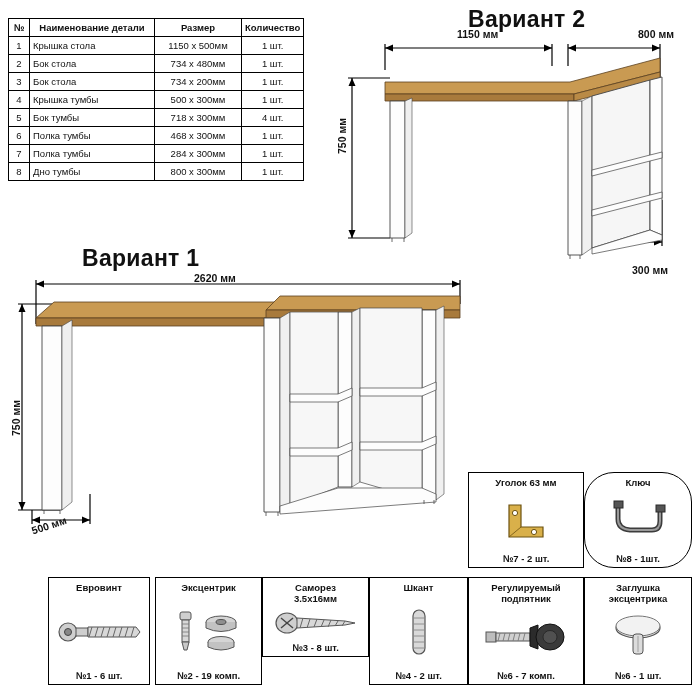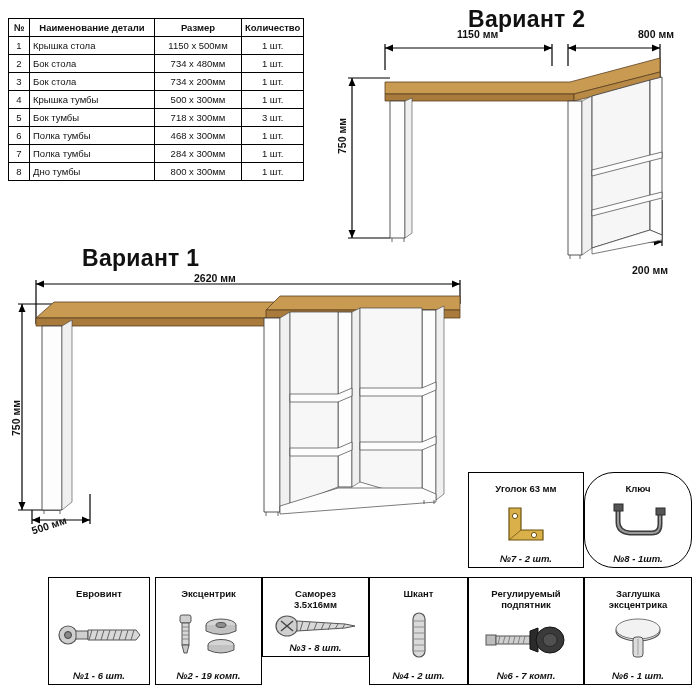--- a/index.html
+++ b/index.html
@@ -38,25 +38,25 @@
   
   .dimlabel{font-size:10.5px;font-weight:bold;white-space:nowrap;}
   .dimlabel.vert{writing-mode:vertical-rl;transform:rotate(180deg);}
 
   
   .hw-cell{
     border:1px solid #000;
     box-sizing:border-box;
     display:flex;flex-direction:column;
     align-items:center;justify-content:space-between;
-    padding:10px 2px 3px;
+    padding:4px 2px 3px;
     background:#fff;
   }
   .hw-title{font-size:9.5px;font-weight:bold;text-align:center;line-height:11px;}
-  .hw-code{font-size:9.5px;font-weight:bold;text-align:right;font-style:italic;}
+  .hw-code{font-size:9.5px;font-weight:bold;text-align:right;}
   .hw-art{flex:1;display:flex;align-items:center;justify-content:center;width:100%;}
 
   svg{display:block;}
 </style>
 </head>
 <body>
 
 <table class="abs" id="parts-table">
   <thead>
     <tr>
@@ -88,21 +88,21 @@
     <tr>
       <td class="n">4</td>
       <td class="name">Крышка тумбы</td>
       <td class="size">500 х 300мм</td>
       <td class="qty">1 шт.</td>
     </tr>
     <tr>
       <td class="n">5</td>
       <td class="name">Бок тумбы</td>
       <td class="size">718 х 300мм</td>
-      <td class="qty">3 шт.</td>
+      <td class="qty">4 шт.</td>
     </tr>
     <tr>
       <td class="n">6</td>
       <td class="name">Полка тумбы</td>
       <td class="size">468 х 300мм</td>
       <td class="qty">1 шт.</td>
     </tr>
     <tr>
       <td class="n">7</td>
       <td class="name">Полка тумбы</td>
@@ -175,21 +175,21 @@
     <line x1="62" y1="208" x2="62" y2="212"></line>
     <line x1="74" y1="208" x2="74" y2="212"></line>
     <line x1="240" y1="225" x2="240" y2="229"></line>
     <line x1="250" y1="225" x2="250" y2="229"></line>
   </g>
 </svg>
 
 <div class="abs dimlabel" style="left:457px;top:28px;">1150 мм</div>
 <div class="abs dimlabel" style="left:628px;top:28px;padding-left:10px;">800 мм</div>
 <div class="abs dimlabel vert" style="left:336px;top:118px;">750 мм</div>
-<div class="abs dimlabel" style="left:632px;top:264px;">200 мм</div>
+<div class="abs dimlabel" style="left:632px;top:264px;">300 мм</div>
 
 <div class="abs heading" style="left:82px;top:245px;">Вариант 1</div>
 
 <svg class="abs" style="left:8px;top:262px;" width="460" height="300" viewBox="0 0 460 300">
 
   <g stroke="#000" stroke-width="1.2" fill="none">
     <line x1="28" y1="22" x2="452" y2="22"></line>
     <line x1="28" y1="18" x2="28" y2="62"></line>
     <line x1="452" y1="18" x2="452" y2="42"></line>
   </g>

